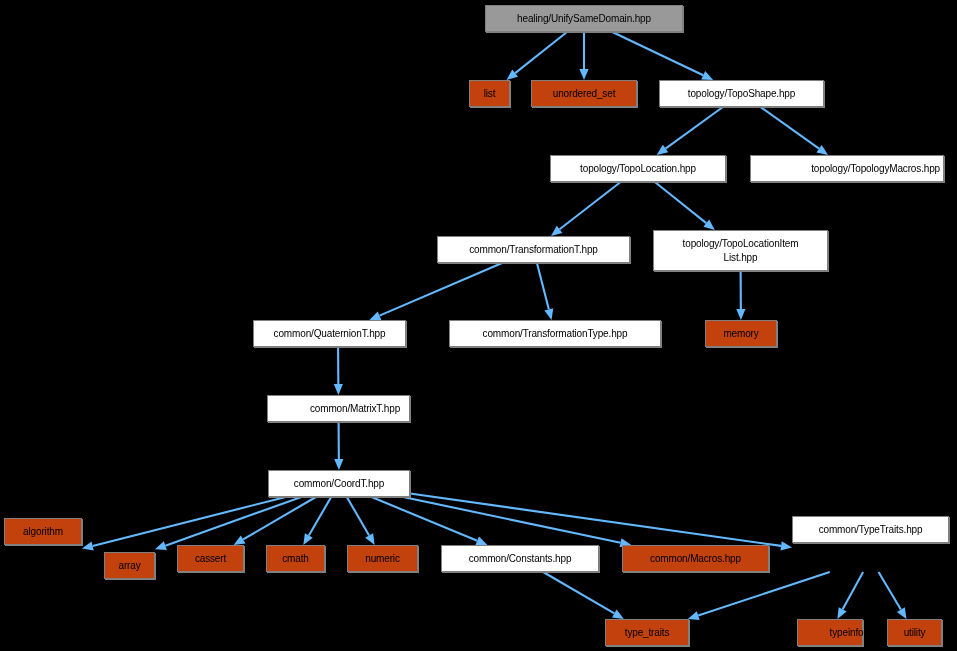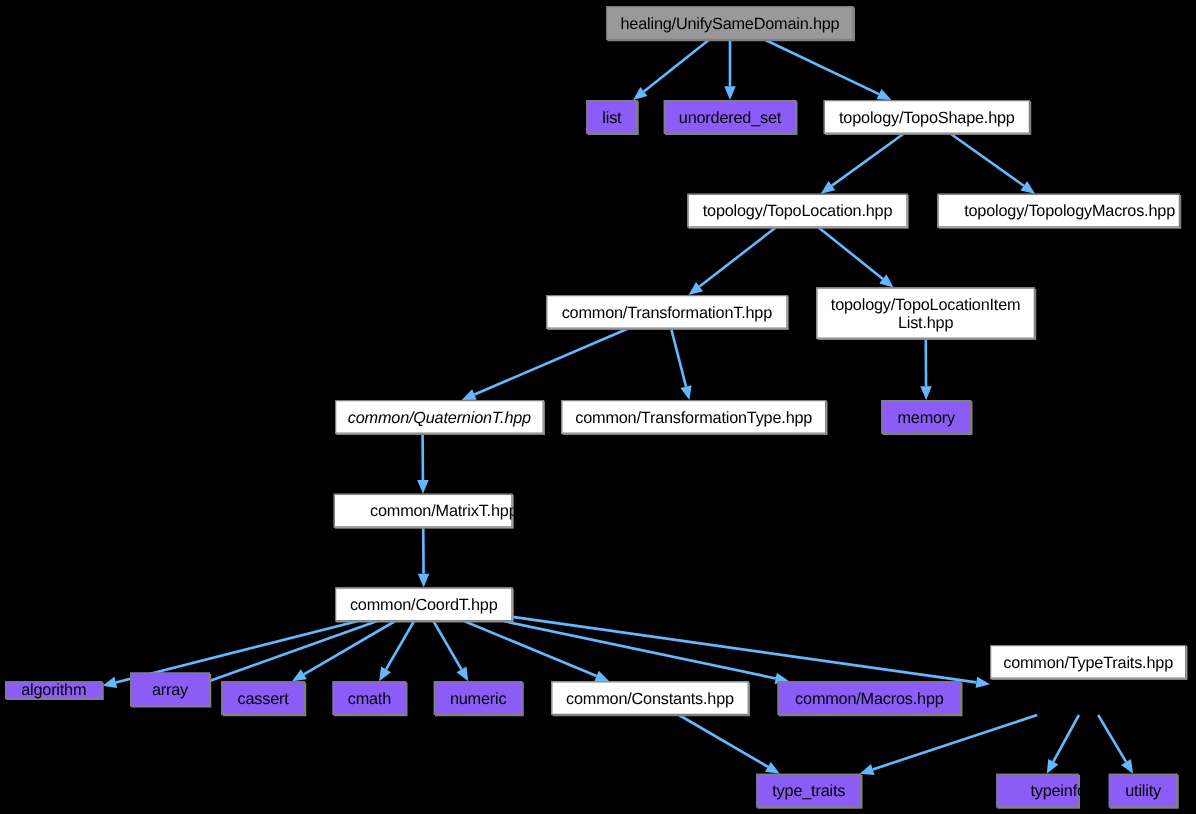--- a/index.html
+++ b/index.html
@@ -24,30 +24,30 @@
     height: 651px;
     pointer-events: none;
   }
   .node {
     position: absolute;
     box-sizing: border-box;
     display: flex;
     align-items: center;
     justify-content: center;
     text-align: center;
-    font-size: 13px;
+    font-size: 10px;
     line-height: 13.5px;
     color: #000000;
     letter-spacing: -0.15px;
     white-space: pre-line;
     padding: 0 3px;
     cursor: pointer;
   }
   .node.system {
-    background: #8b5cf6;
+    background: #c2410c;
     border: 1px solid #808080;
     box-shadow: 1px 1px 0 0 #808080;
   }
   .node.project {
     background: #ffffff;
     border: 1px solid #808080;
     box-shadow: 1px 1px 0 0 #808080;
   }
   .node.root {
     background: #999999;
@@ -164,27 +164,27 @@
   <div id="node-layer">
       <div class="node root" style="left: 485px; top: 5px; width: 198px; height: 27px;"><span class="node-label">healing/UnifySameDomain.hpp</span></div>
       <div class="node system" style="left: 469px; top: 80px; width: 41px; height: 27px;"><span class="node-label">list</span></div>
       <div class="node system" style="left: 531px; top: 80px; width: 106px; height: 27px;"><span class="node-label">unordered_set</span></div>
       <div class="node project" style="left: 659px; top: 80px; width: 165px; height: 27px;"><span class="node-label">topology/TopoShape.hpp</span></div>
       <div class="node project" style="left: 550px; top: 155px; width: 176px; height: 27px;"><span class="node-label">topology/TopoLocation.hpp</span></div>
       <div class="node project" style="left: 750px; top: 155px; width: 194px; height: 27px; justify-content: flex-end;"><span class="node-label">topology/TopologyMacros.hpp</span></div>
       <div class="node project" style="left: 437px; top: 236px; width: 193px; height: 27px;"><span class="node-label">common/TransformationT.hpp</span></div>
       <div class="node project" style="left: 653px; top: 230px; width: 175px; height: 41px;"><span class="node-label">topology/TopoLocationItem
 List.hpp</span></div>
-      <div class="node project" style="left: 268px; top: 320px; width: 167px; height: 27px; font-style: italic;"><span class="node-label">common/QuaternionT.hpp</span></div>
+      <div class="node project" style="left: 253px; top: 320px; width: 153px; height: 27px;"><span class="node-label">common/QuaternionT.hpp</span></div>
       <div class="node project" style="left: 449px; top: 320px; width: 212px; height: 27px;"><span class="node-label">common/TransformationType.hpp</span></div>
       <div class="node system" style="left: 705px; top: 320px; width: 72px; height: 27px;"><span class="node-label">memory</span></div>
       <div class="node project" style="left: 267px; top: 395px; width: 143px; height: 27px; padding-left: 36px;"><span class="node-label">common/MatrixT.hpp</span></div>
       <div class="node project" style="left: 268px; top: 470px; width: 142px; height: 27px;"><span class="node-label">common/CoordT.hpp</span></div>
-      <div class="node system" style="left: 4px; top: 545px; width: 78px; height: 14px;"><span class="node-label">algorithm</span></div>
-      <div class="node system" style="left: 104px; top: 538px; width: 64px; height: 27px;"><span class="node-label">array</span></div>
+      <div class="node system" style="left: 4px; top: 518px; width: 78px; height: 27px;"><span class="node-label">algorithm</span></div>
+      <div class="node system" style="left: 104px; top: 552px; width: 51px; height: 27px;"><span class="node-label">array</span></div>
       <div class="node system" style="left: 177px; top: 545px; width: 67px; height: 27px;"><span class="node-label">cassert</span></div>
       <div class="node system" style="left: 266px; top: 545px; width: 59px; height: 27px;"><span class="node-label">cmath</span></div>
       <div class="node system" style="left: 347px; top: 545px; width: 71px; height: 27px;"><span class="node-label">numeric</span></div>
       <div class="node project" style="left: 441px; top: 545px; width: 158px; height: 27px; align-items: center;"><span class="node-label">common/Constants.hpp</span></div>
       <div class="node system" style="left: 622px; top: 545px; width: 147px; height: 27px;"><span class="node-label">common/Macros.hpp</span></div>
       <div class="node project" style="left: 792px; top: 516px; width: 157px; height: 27px;"><span class="node-label">common/TypeTraits.hpp</span></div>
       <div class="node system" style="left: 605px; top: 619px; width: 84px; height: 27px; align-items: center;"><span class="node-label">type_traits</span></div>
       <div class="node system" style="left: 797px; top: 619px; width: 66px; height: 27px; padding-left: 36px;"><span class="node-label">typeinfo</span></div>
       <div class="node system" style="left: 887px; top: 619px; width: 55px; height: 27px;"><span class="node-label">utility</span></div>
     </div>

